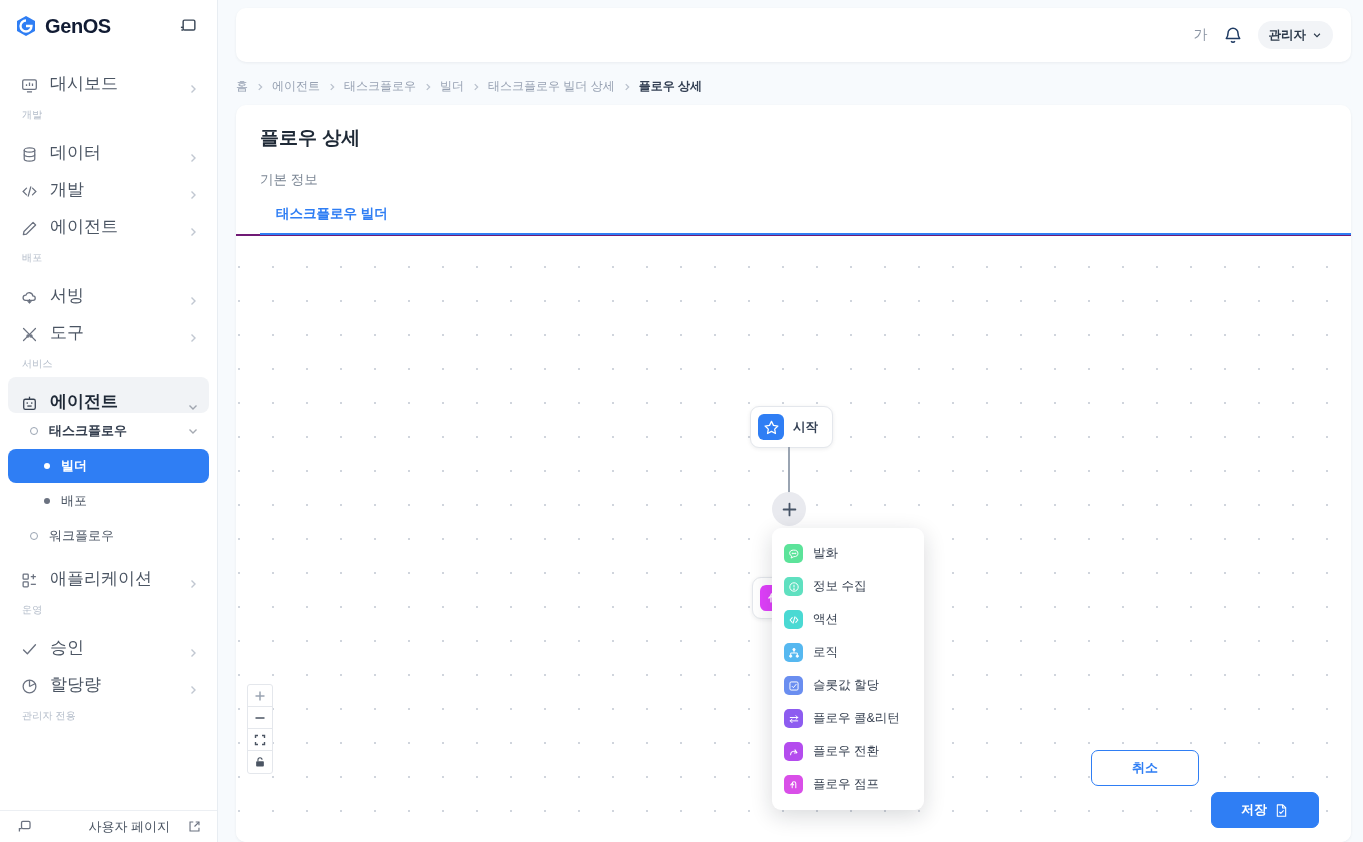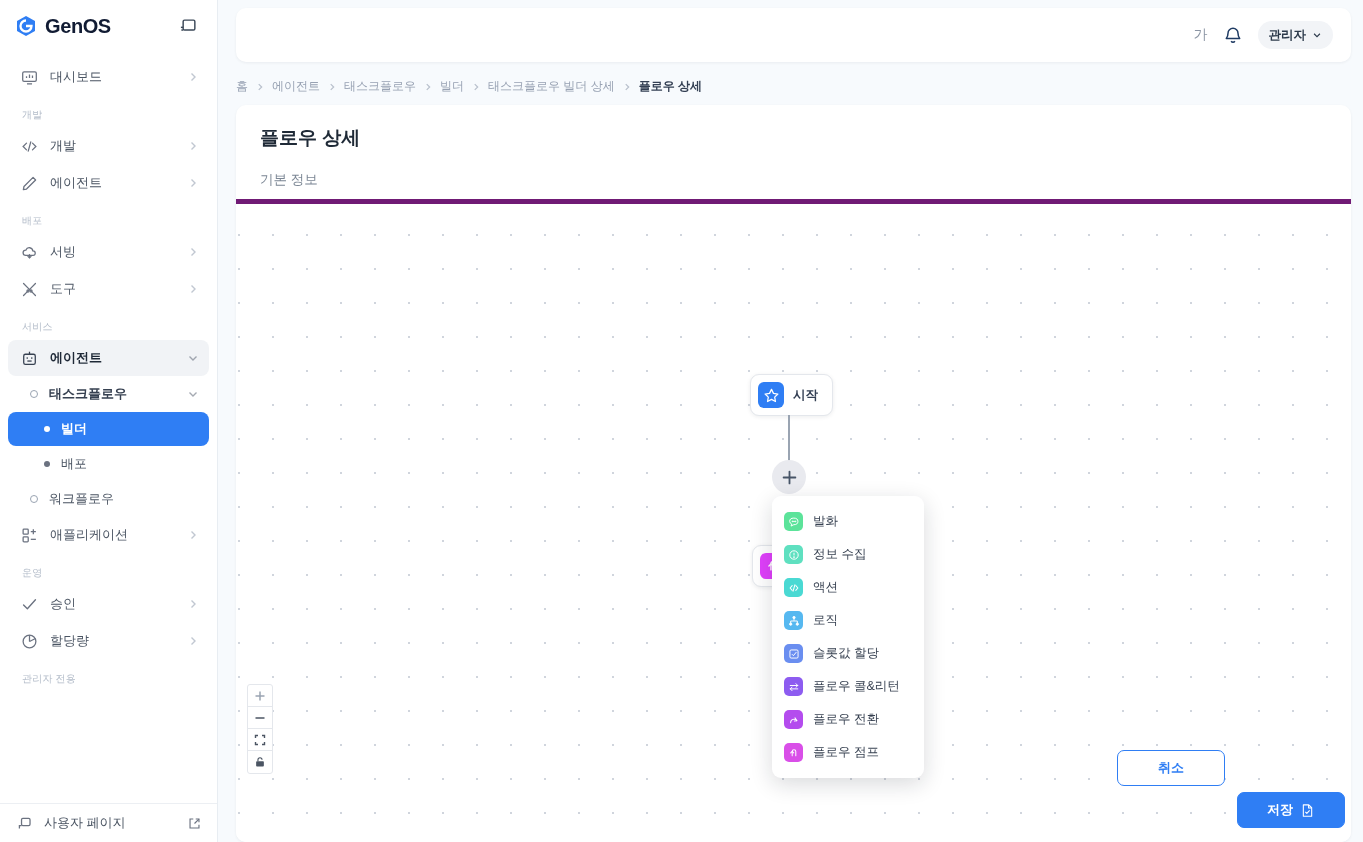--- a/index.html
+++ b/index.html
@@ -26,45 +26,45 @@
   .brand-name { font-size: 20px; font-weight: 700; color: #111b33; letter-spacing: -0.4px; }
   .collapse-btn { width: 24px; height: 24px; display: flex; align-items: center; justify-content: center; cursor: pointer; }
 
   .sb-scroll { flex: 1; overflow: hidden; padding-top: 6px; }
   .sb-group-label {
     font-size: 10px; color: #b3bcc9; padding: 12px 0 5px 22px;
     letter-spacing: 0.2px;
   }
   .sb-item {
     height: 36px; margin: 1px 8px; border-radius: 8px;
-    display: flex; align-items: center; padding: 0 10px 0 12px;
-    cursor: pointer; color: #4b5563; font-size: 13px;
+    display: flex; align-items: flex-end; padding: 0 10px 0 12px;
+    cursor: pointer; color: #4b5563; font-size: 17px;
   }
   .sb-item .ico { width: 19px; height: 19px; display: flex; align-items: center; justify-content: center; flex: none; }
   .sb-item .lbl { margin-left: 11px; flex: 1; white-space: nowrap; }
   .sb-item .chev { width: 12px; height: 12px; flex: none; opacity: .6; }
   .sb-item.active-soft { background: #f1f3f6; color: #1f2937; font-weight: 700; }
 
   .sb-sub {
     height: 34px; margin: 1px 8px; border-radius: 8px;
     display: flex; align-items: center; padding: 0 10px 0 22px;
     cursor: pointer; color: #4b5563; font-size: 13px;
   }
   .sb-sub .dot-o { width: 8px; height: 8px; border-radius: 50%; border: 1.4px solid #9aa4b2; flex: none; }
   .sb-sub .dot-f { width: 6px; height: 6px; border-radius: 50%; background: #6b7280; flex: none; margin-left: 14px; }
   .sb-sub .lbl { margin-left: 11px; flex: 1; white-space: nowrap; }
   .sb-sub.bold { font-weight: 700; color: #374151; }
   .sb-sub.sel { background: #2f7ef4; color: #fff; font-weight: 700; }
   .sb-sub.sel .dot-f { background: #ffffff; }
   .sb-sub .chev { width: 12px; height: 12px; opacity: .6; }
 
   .sb-foot {
-    border-top: 1px solid #eceff3; height: 39px;
-    display: flex; align-items: center; padding: 0 16px 0 16px; gap: 11px;
-    color: #4b5563; font-size: 13px; cursor: pointer;
+    border-top: 1px solid #eceff3; height: 32px;
+    display: flex; align-items: center; padding: 0 16px 0 16px; gap: 18px;
+    color: #4b5563; font-size: 13px; cursor: pointer; text-align: right;
   }
   .sb-foot .lbl { flex: 1; }
 
   
   .main { flex: 1; height: 842px; display: flex; flex-direction: column; background: #f7fafd; overflow: hidden; }
 
   .topbar {
     margin: 8px 12px 0 18px; height: 54px; background: #fff;
     border-radius: 10px; box-shadow: 0 1px 3px rgba(16,24,40,.06);
     display: flex; align-items: center; justify-content: flex-end;
@@ -86,21 +86,21 @@
   .crumbs .cb.last { color: #344054; font-weight: 700; }
   .crumbs .sep { width: 10px; height: 10px; opacity: .65; }
 
   .card {
     margin: 0 12px 0 18px; background: #fff; border-radius: 10px;
     box-shadow: 0 1px 3px rgba(16,24,40,.06);
     flex: 1; display: flex; flex-direction: column;
     position: relative; overflow: hidden; min-height: 0;
   }
   .card-title { font-size: 19px; font-weight: 700; color: #1f2a37; padding: 20px 0 0 24px; }
-  .tabs { display: flex; gap: 0; padding: 14px 0 0 24px; border-bottom: 5px solid #701a75; flex-direction: column; }
+  .tabs { display: flex; gap: 0; padding: 14px 0 0 24px; border-bottom: 2px solid #701a75; flex-direction: column; }
   .tab {
     font-size: 13.5px; color: #7b8694; padding: 6px 16px 10px 16px;
     cursor: pointer; white-space: nowrap;
   }
   .tab:first-child { padding-left: 0; margin-right: 16px; }
   .tab.on { color: #2f7ef4; font-weight: 700; border-bottom: 2px solid #2f7ef4; margin-bottom: -1px; }
 
   .trash-btn {
     position: absolute; right: 22px; top: 171px; width: 31px; height: 31px;
     background: #ef5350; border-radius: 6px; display: flex;
@@ -145,21 +145,21 @@
     width: 152px; z-index: 20;
   }
   .menu-item {
     display: flex; align-items: center; gap: 10px;
     padding: 7px 12px; cursor: pointer;
   }
   .mi-ico { width: 19px; height: 19px; border-radius: 5px; display: flex; align-items: center; justify-content: center; flex: none; }
   .mi-lbl { font-size: 12.5px; color: #374151; white-space: nowrap; }
 
   .footer-btns {
-    position: absolute; right: 6px; bottom: 14px; display: flex; gap: 12px; z-index: 30;
+    position: absolute; right: 32px; bottom: 14px; display: flex; gap: 12px; z-index: 30;
   }
   .btn {
     height: 36px; border-radius: 7px; display: flex; align-items: center;
     justify-content: center; gap: 7px; font-size: 13px; font-weight: 700; cursor: pointer;
   }
   .btn-cancel { width: 108px; background: #fff; border: 1px solid #2f7ef4; color: #2f7ef4; }
   .btn-save { width: 108px; background: #2f7ef4; border: 1px solid #2f7ef4; color: #fff; margin-top: 42px; }
   svg { display: block; }
 </style>
 </head>
@@ -199,20 +199,35 @@
         </span>
         <span class="lbl">대시보드</span>
         <span class="chev">
           <svg width="12" height="12" viewBox="0 0 12 12" fill="none" stroke="#98a2b3" stroke-width="1.4">
               <path d="M4.5 2.5 L8 6 L4.5 9.5"></path>
             </svg>
         </span>
       </div>
 
       <div class="sb-group-label">개발</div>
+      <div class="sb-item">
+        <span class="ico">
+          <svg width="17" height="17" viewBox="0 0 20 20" fill="none" stroke="#6b7280" stroke-width="1.5">
+            <ellipse cx="10" cy="4.8" rx="6.2" ry="2.5"></ellipse>
+              <path d="M3.8 4.8v10.4c0 1.4 2.8 2.5 6.2 2.5s6.2-1.1 6.2-2.5V4.8"></path>
+              <path d="M3.8 10c0 1.4 2.8 2.5 6.2 2.5s6.2-1.1 6.2-2.5"></path>
+          </svg>
+        </span>
+        <span class="lbl">데이터</span>
+        <span class="chev">
+          <svg width="12" height="12" viewBox="0 0 12 12" fill="none" stroke="#98a2b3" stroke-width="1.4">
+              <path d="M4.5 2.5 L8 6 L4.5 9.5"></path>
+            </svg>
+        </span>
+      </div>
       <div class="sb-item">
         <span class="ico">
           <svg width="17" height="17" viewBox="0 0 20 20" fill="none" stroke="#6b7280" stroke-width="1.5" stroke-linecap="round">
             <path d="M6.5 6 L2.5 10 L6.5 14"></path>
               <path d="M13.5 6 L17.5 10 L13.5 14"></path>
               <path d="M11.5 4.5 L8.5 15.5"></path>
           </svg>
         </span>
         <span class="lbl">개발</span>
         <span class="chev">
@@ -433,20 +448,21 @@
           </svg>
         </span>
       <span class="cb last">플로우 상세</span>
     </nav>
 
     <section class="card">
       <h1 class="card-title">플로우 상세</h1>
 
       <div class="tabs">
         <div class="tab">기본 정보</div>
+        <div class="tab on">태스크플로우 빌더</div>
       </div>
 
       <div class="trash-btn">
         <span>
           <svg width="17" height="17" viewBox="0 0 20 20" fill="none" stroke="#ffffff" stroke-width="1.4" stroke-linejoin="round">
             <path d="M3.5 5.5 H16.5"></path>
               <path d="M8 3 H12 V5.5 H8 Z"></path>
             <path d="M5.2 5.5 L6 16.5 H14 L14.8 5.5"></path>
               <path d="M8.3 8.5 v5 M11.7 8.5 v5"></path>
           </svg>

